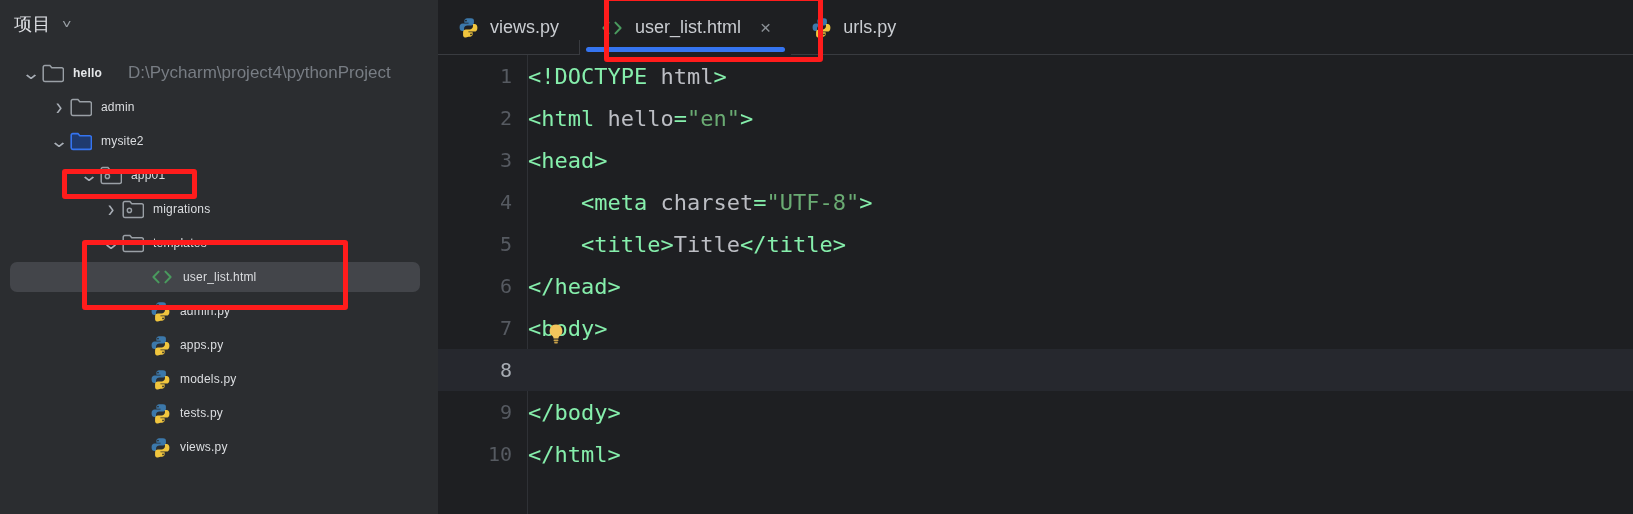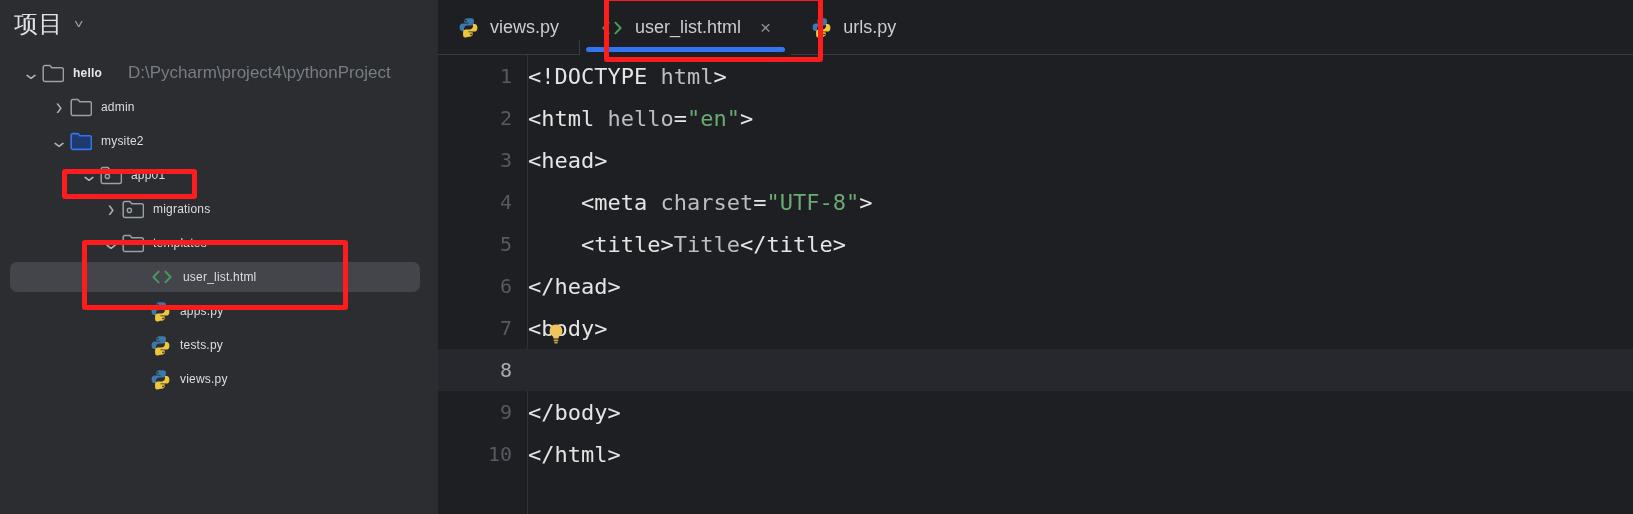--- a/index.html
+++ b/index.html
@@ -13,21 +13,21 @@
 
   
   #sidebar {
     position:absolute; left:0; top:0; width:438px; height:514px;
     background:#2b2d30; overflow:hidden;
   }
   #sidebar-header {
     height:48px; display:flex; align-items:center; padding-left:14px;
   }
   #sidebar-title {
-    color:#dfe1e5; font-size:24px; letter-spacing:.5px;text-align:center;
+    color:#dfe1e5; font-size:18px; letter-spacing:.5px;text-align:center;
   }
   .hdr-chevron {
     margin-left:12px; color:#9aa0a6; font-size:13px;
     display:inline-block; transform:scaleX(1.25);
   }
 
   #tree { position:relative; padding-top:8px; }
   .row {
     position:relative; height:34px; display:flex; align-items:center;
     white-space:nowrap;
@@ -89,21 +89,21 @@
     font-family:"DejaVu Sans Mono", monospace; font-size:22px;
   }
   .cline.current { background:#26282e; }
   .gutter {
     width:90px; flex:none; text-align:right; padding-right:16px;
     color:#565a61; font-size:20px;
     font-family:"DejaVu Sans Mono", monospace;
   }
   .cline.current .gutter { color:#a7acb3; }
   .codetext { position:relative; padding-left:0; white-space:pre; }
-  .tag { color:#e5e5e5; }
+  .tag { color:#86efac; }
   .attr { color:#bcbec4; }
   .val { color:#6aab73; }
   .txt { color:#bcbec4; }
   .sel { background:#4b4f56; }
   .caret {
     display:inline-block; width:2px; height:26px; background:#ced0d6;
     vertical-align:-5px; margin:0 -1px;
   }
   #gutter-divider {
     position:absolute; left:89px; top:0; bottom:0; width:1px; background:#2f3136;
@@ -208,21 +208,43 @@
         </div>
         <div class="row">
           <span class="spacer" style="width: 128px;"></span>
           <span class="chev"></span>
           <span class="ficon">
             <svg class="ic" width="21" height="21" viewBox="0 0 24 24">
               <path d="M11.9 1.5c-2.6 0-4.6.6-4.6 2.6v2.4h4.8v.8H5.3C3.2 7.3 1.8 8.6 1.8 11.7c0 3 1.3 4.4 3.3 4.4h1.8v-2.8c0-2.2 1.9-3.6 3.9-3.6h4.2c1.8 0 3.2-1.3 3.2-3.1V4.1c0-1.8-1.4-2.6-3.2-2.6zM9.1 3.1c.6 0 1 .4 1 1s-.4 1-1 1-1-.4-1-1 .4-1 1-1z" fill="#3c78aa"></path>
               <path d="M12.1 22.5c2.6 0 4.6-.6 4.6-2.6v-2.4h-4.8v-.8h6.8c2.1 0 3.5-1.3 3.5-4.4 0-3-1.3-4.4-3.3-4.4h-1.8v2.8c0 2.2-1.9 3.6-3.9 3.6H9c-1.8 0-3.2 1.3-3.2 3.1v3.5c0 1.8 1.4 2.6 3.2 2.6zm2.8-1.6c-.6 0-1-.4-1-1s.4-1 1-1 1 .4 1 1-.4 1-1 1z" fill="#f0c53e"></path>
             </svg>
           </span>
+          <span class="lbl">admin.py</span>
+        </div>
+        <div class="row">
+          <span class="spacer" style="width: 128px;"></span>
+          <span class="chev"></span>
+          <span class="ficon">
+            <svg class="ic" width="21" height="21" viewBox="0 0 24 24">
+              <path d="M11.9 1.5c-2.6 0-4.6.6-4.6 2.6v2.4h4.8v.8H5.3C3.2 7.3 1.8 8.6 1.8 11.7c0 3 1.3 4.4 3.3 4.4h1.8v-2.8c0-2.2 1.9-3.6 3.9-3.6h4.2c1.8 0 3.2-1.3 3.2-3.1V4.1c0-1.8-1.4-2.6-3.2-2.6zM9.1 3.1c.6 0 1 .4 1 1s-.4 1-1 1-1-.4-1-1 .4-1 1-1z" fill="#3c78aa"></path>
+              <path d="M12.1 22.5c2.6 0 4.6-.6 4.6-2.6v-2.4h-4.8v-.8h6.8c2.1 0 3.5-1.3 3.5-4.4 0-3-1.3-4.4-3.3-4.4h-1.8v2.8c0 2.2-1.9 3.6-3.9 3.6H9c-1.8 0-3.2 1.3-3.2 3.1v3.5c0 1.8 1.4 2.6 3.2 2.6zm2.8-1.6c-.6 0-1-.4-1-1s.4-1 1-1 1 .4 1 1-.4 1-1 1z" fill="#f0c53e"></path>
+            </svg>
+          </span>
           <span class="lbl">apps.py</span>
+        </div>
+        <div class="row">
+          <span class="spacer" style="width: 128px;"></span>
+          <span class="chev"></span>
+          <span class="ficon">
+            <svg class="ic" width="21" height="21" viewBox="0 0 24 24">
+              <path d="M11.9 1.5c-2.6 0-4.6.6-4.6 2.6v2.4h4.8v.8H5.3C3.2 7.3 1.8 8.6 1.8 11.7c0 3 1.3 4.4 3.3 4.4h1.8v-2.8c0-2.2 1.9-3.6 3.9-3.6h4.2c1.8 0 3.2-1.3 3.2-3.1V4.1c0-1.8-1.4-2.6-3.2-2.6zM9.1 3.1c.6 0 1 .4 1 1s-.4 1-1 1-1-.4-1-1 .4-1 1-1z" fill="#3c78aa"></path>
+              <path d="M12.1 22.5c2.6 0 4.6-.6 4.6-2.6v-2.4h-4.8v-.8h6.8c2.1 0 3.5-1.3 3.5-4.4 0-3-1.3-4.4-3.3-4.4h-1.8v2.8c0 2.2-1.9 3.6-3.9 3.6H9c-1.8 0-3.2 1.3-3.2 3.1v3.5c0 1.8 1.4 2.6 3.2 2.6zm2.8-1.6c-.6 0-1-.4-1-1s.4-1 1-1 1 .4 1 1-.4 1-1 1z" fill="#f0c53e"></path>
+            </svg>
+          </span>
+          <span class="lbl">models.py</span>
         </div>
         <div class="row">
           <span class="spacer" style="width: 128px;"></span>
           <span class="chev"></span>
           <span class="ficon">
             <svg class="ic" width="21" height="21" viewBox="0 0 24 24">
               <path d="M11.9 1.5c-2.6 0-4.6.6-4.6 2.6v2.4h4.8v.8H5.3C3.2 7.3 1.8 8.6 1.8 11.7c0 3 1.3 4.4 3.3 4.4h1.8v-2.8c0-2.2 1.9-3.6 3.9-3.6h4.2c1.8 0 3.2-1.3 3.2-3.1V4.1c0-1.8-1.4-2.6-3.2-2.6zM9.1 3.1c.6 0 1 .4 1 1s-.4 1-1 1-1-.4-1-1 .4-1 1-1z" fill="#3c78aa"></path>
               <path d="M12.1 22.5c2.6 0 4.6-.6 4.6-2.6v-2.4h-4.8v-.8h6.8c2.1 0 3.5-1.3 3.5-4.4 0-3-1.3-4.4-3.3-4.4h-1.8v2.8c0 2.2-1.9 3.6-3.9 3.6H9c-1.8 0-3.2 1.3-3.2 3.1v3.5c0 1.8 1.4 2.6 3.2 2.6zm2.8-1.6c-.6 0-1-.4-1-1s.4-1 1-1 1 .4 1 1-.4 1-1 1z" fill="#f0c53e"></path>
             </svg>
           </span>

